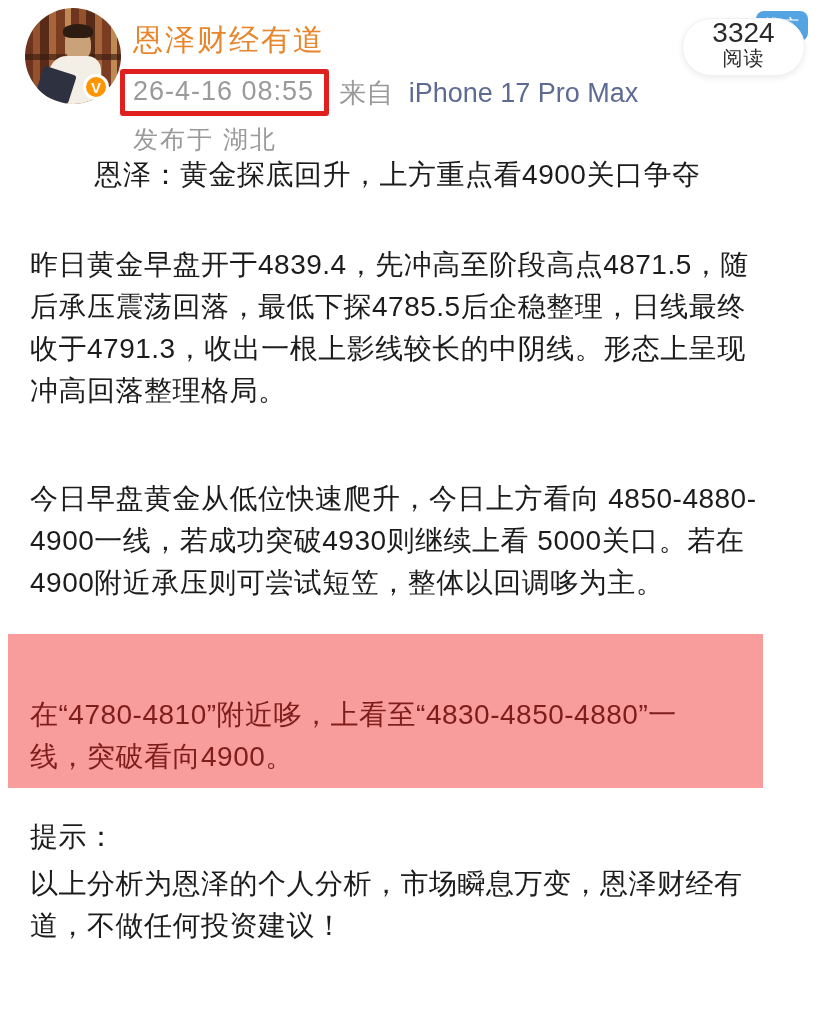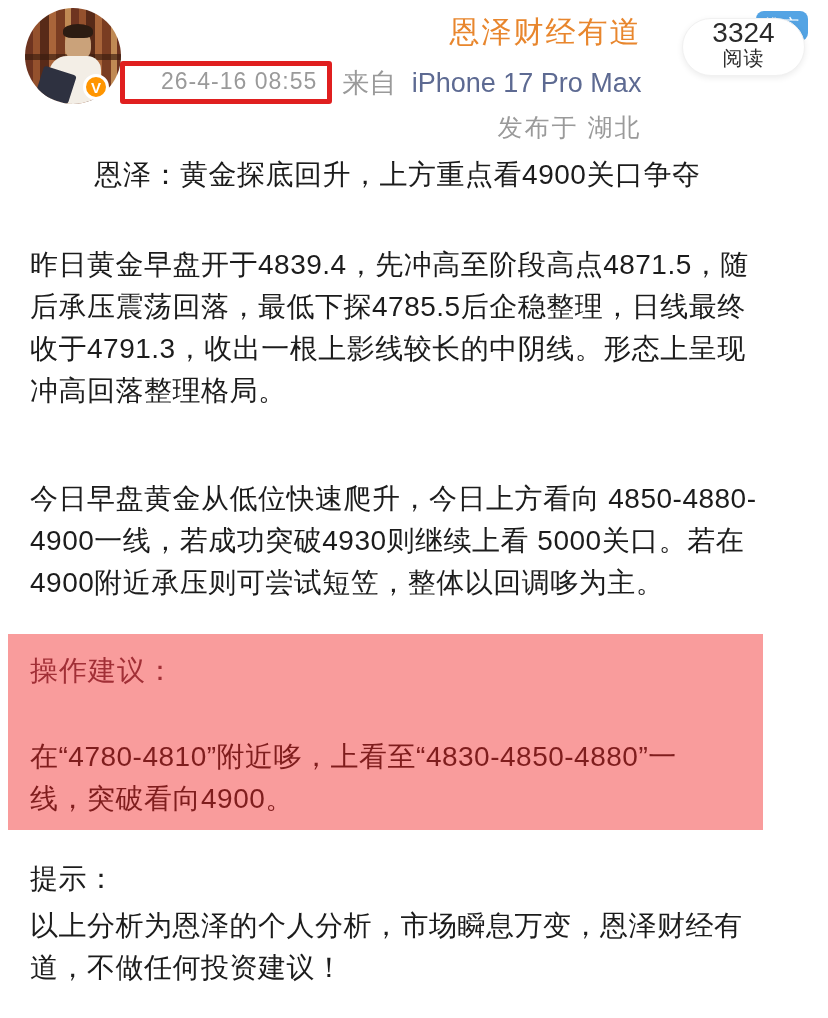--- a/index.html
+++ b/index.html
@@ -24,28 +24,28 @@
   .avatar-shelf { position:absolute; left:0; top:46px; width:96px; height:6px; background:#3a1d10; opacity:.65; }
   .avatar-shirt { position:absolute; left:24px; top:48px; width:52px; height:48px; background:#f3eee6; border-radius:18px 14px 0 0; }
   .avatar-head { position:absolute; left:40px; top:22px; width:26px; height:30px; background:#caa27a; border-radius:45% 45% 40% 40%; }
   .avatar-hair { position:absolute; left:38px; top:16px; width:30px; height:14px; background:#2c1c12; border-radius:50% 50% 30% 30%; }
   .avatar-book { position:absolute; left:14px; top:62px; width:34px; height:30px; background:#2e3140; border-radius:3px; transform:rotate(18deg); }
   .v-badge {
     position:absolute; left:58px; top:66px; width:26px; height:26px;
     background:#ff9500; border:3px solid #fff; border-radius:50%;
     color:#fff; font-size:15px; font-weight:bold; text-align:center; line-height:21px;
   }
-  .header-info { position:absolute; left:133px; top:12px;text-align:right; }
+  .header-info { position:absolute; left:133px; top:20px; }
   .username { font-size:30px; font-weight:500; color:#e8862d; letter-spacing:2px; }
   .meta-row { margin-top:8px; display:flex; align-items:center; white-space:nowrap; }
   .timestamp-box {
     display:inline-block; border:5px solid #e01f1f; border-radius:3px;
     padding:2px 10px 4px 8px; margin-left:-13px;
   }
-  .timestamp { font-size:23px; color:#9a9a9a; letter-spacing:1px;margin-left:28px; }
+  .timestamp { font-size:27px; color:#9a9a9a; letter-spacing:1px; }
   .source { margin-left:10px; font-size:27px; }
   .source-prefix { color:#9a9a9a; }
   .source-device { color:#5d6a92; margin-left:8px; }
   .location { margin-top:7px; font-size:25px; color:#9a9a9a; letter-spacing:2px; }
   
   .promo-wrap { position:absolute; right:23px; top:18px; width:123px; height:58px; }
   .promo-tag {
     position:absolute; top:-7px; right:-3px;
     background:#54a4e4; color:#fff; font-size:17px; letter-spacing:1px;
     padding:3px 8px 4px; border-radius:8px;
@@ -117,21 +117,20 @@
 
   <main class="post-body">
 
     <p class="para title-para">恩泽：黄金探底回升，上方重点看4900关口争夺</p>
 
     <p class="para p1">昨日黄金早盘开于4839.4，先冲高至阶段高点4871.5，随后承压震荡回落，最低下探4785.5后企稳整理，日线最终收于4791.3，收出一根上影线较长的中阴线。形态上呈现冲高回落整理格局。</p>
 
     <p class="para p2">今日早盘黄金从低位快速爬升，今日上方看向 4850-4880-4900一线，若成功突破4930则继续上看 5000关口。若在4900附近承压则可尝试短笠，整体以回调哆为主。</p>
 
     <div class="advice-box">
-      <p class="advice-title">操作建议：</p>
       <p class="advice-body">在“4780-4810”附近哆，上看至“4830-4850-4880”一线，突破看向4900。</p>
     </div>
 
     <p class="para tips-title">提示：</p>
 
     <p class="para tips-body">以上分析为恩泽的个人分析，市场瞬息万变，恩泽财经有道，不做任何投资建议！</p>
 
   </main>
 
 </div>

